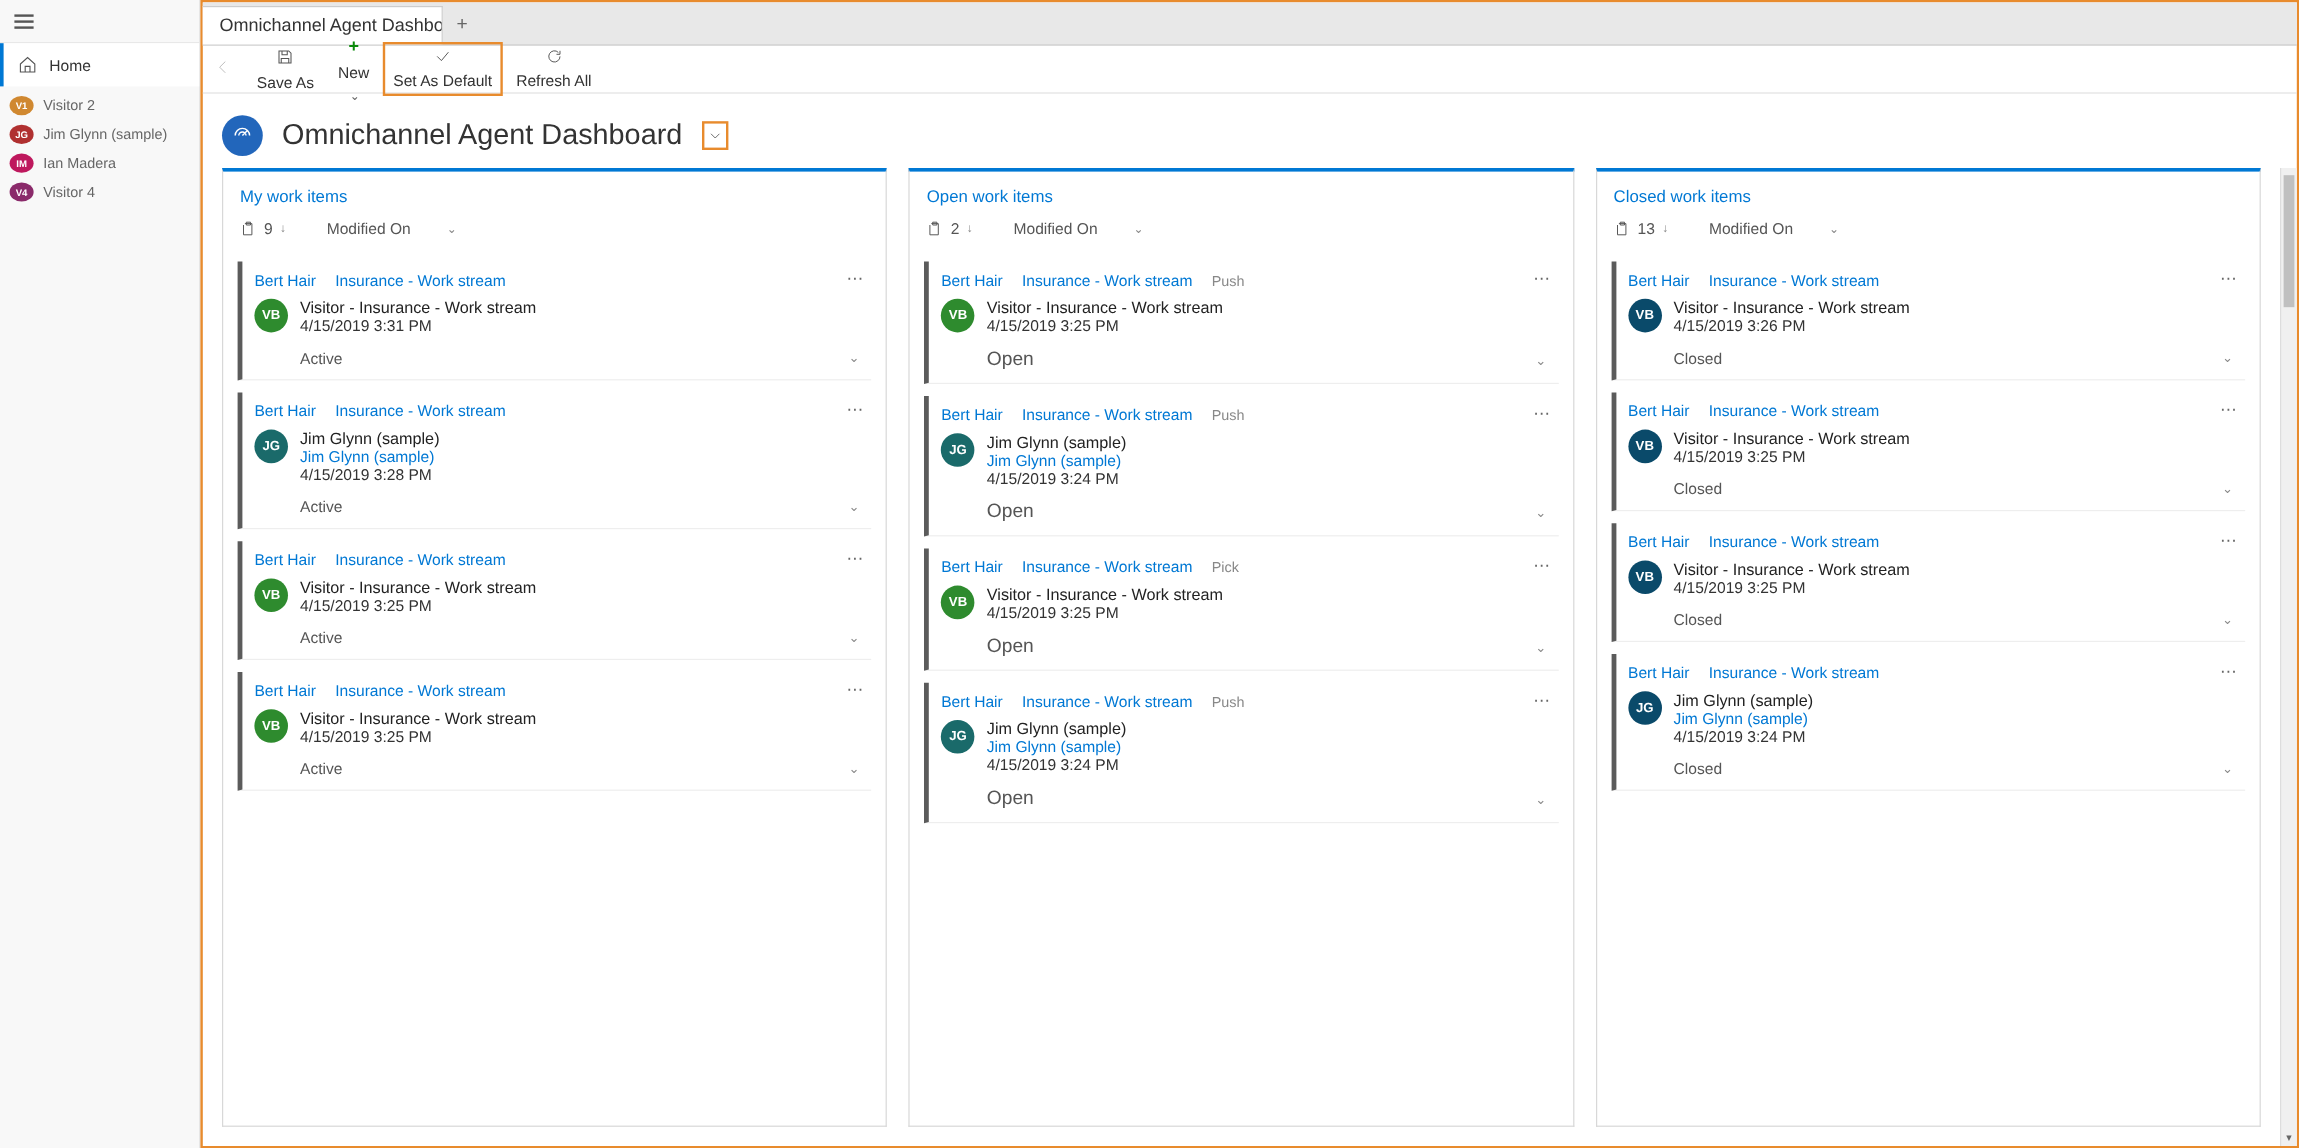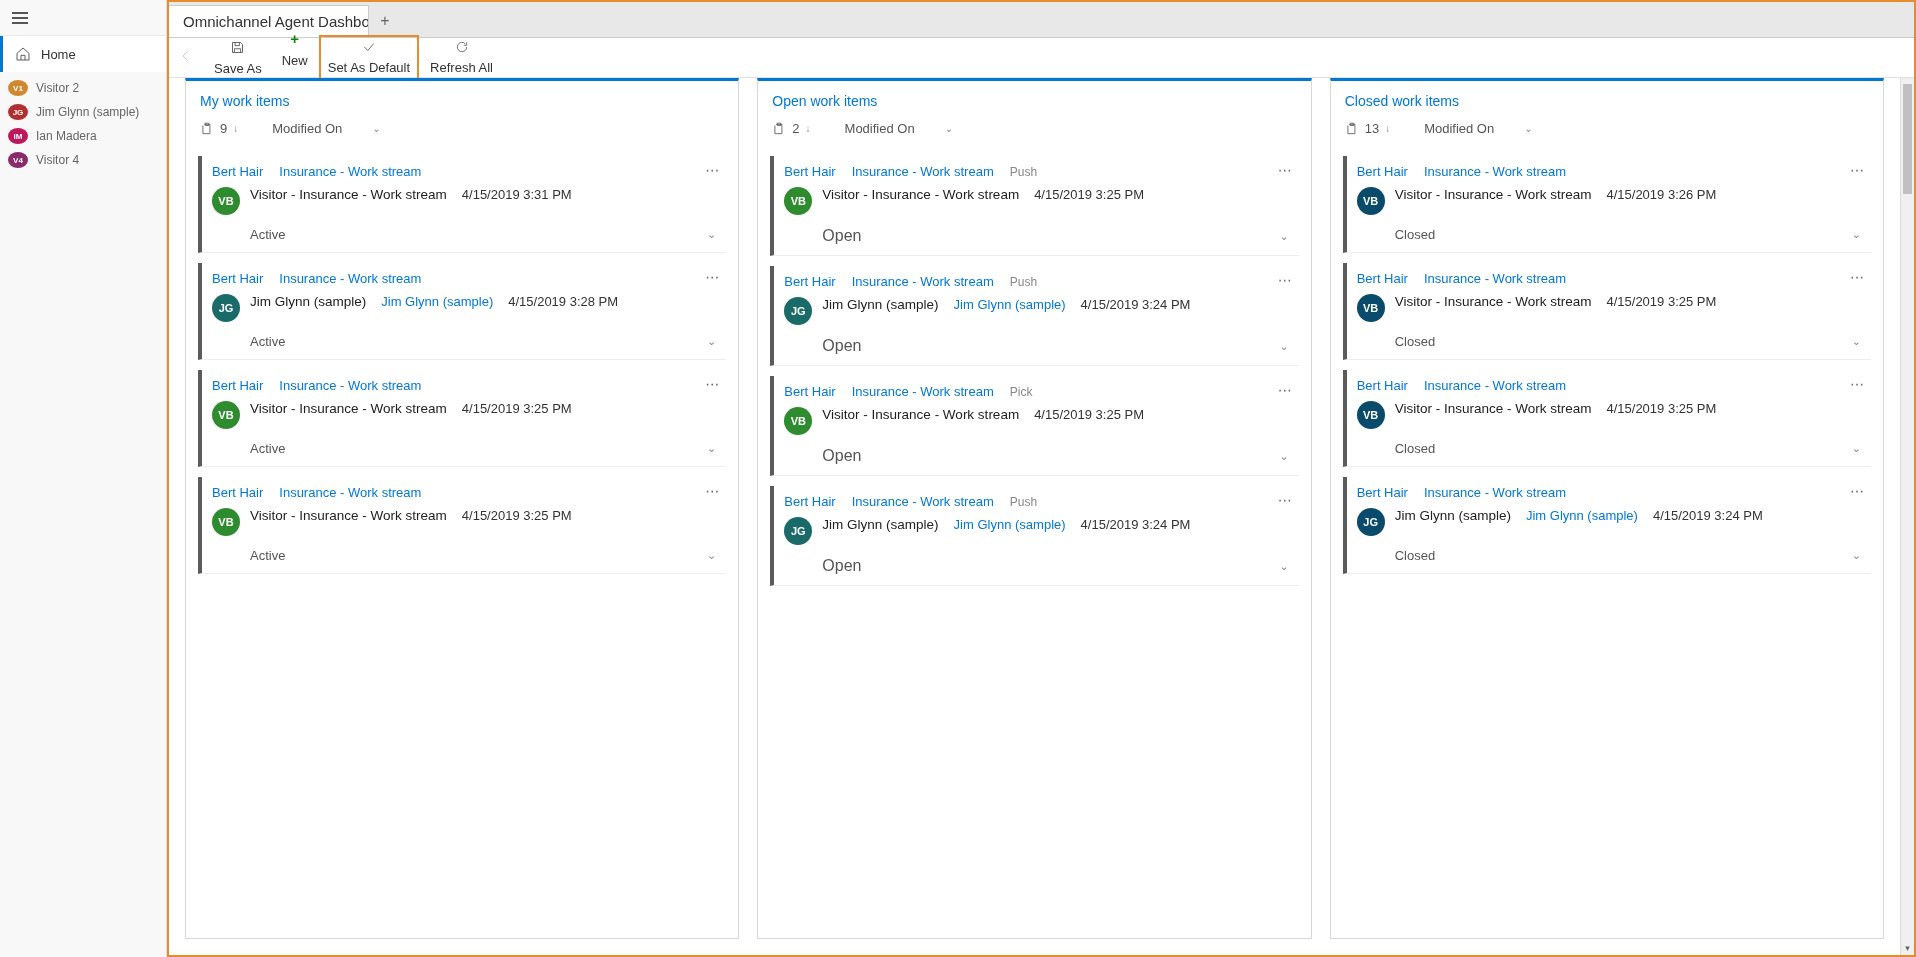--- a/index.html
+++ b/index.html
@@ -50,21 +50,21 @@
 .down-small { font-size: 10px; color: #888; }
 
 .card-list { flex: 1; overflow-y: auto; padding: 0 12px 10px; }
 .card { border-left: 4px solid #5b5b5b; padding: 8px 10px 0 10px; margin-top: 10px; background: #fff; border-bottom: 1px solid #eee; position: relative; }
 .card-top { display: flex; gap: 16px; align-items: center; font-size: 13px; }
 .card-top a { color: #0078d4; text-decoration: none; }
 .badge-txt { color: #888; font-size: 12px; }
 .more { position: absolute; top: 6px; right: 6px; color: #666; cursor: pointer; font-size: 14px; letter-spacing: 1px; }
 .card-body { display: flex; gap: 10px; align-items: flex-start; padding: 8px 0 6px; }
 .avatar { width: 28px; height: 28px; border-radius: 50%; color: #fff; display: flex; align-items: center; justify-content: center; font-size: 11px; font-weight: 600; flex-shrink: 0; }
-.card-lines { display: flex; flex-direction: row; gap: 15px; }
+.card-lines { display: flex; flex-direction: column; gap: 0; }
 .card-lines .title { color: #222; font-size: 13.5px; }
 .card-lines .link { color: #0078d4; font-size: 13px; cursor: pointer; }
 .card-lines .date { color: #333; font-size: 13px; }
 .card-status { display: flex; justify-content: space-between; align-items: center; padding: 6px 0 10px 38px; color: #555; cursor: pointer; }
 .card-status.big { font-size: 16px; color: #555; padding-left: 38px; }
 .card-status .exp { color: #888; font-size: 11px; }
 
 .right-scroll { width: 14px; background: #f0f0f0; border-left: 1px solid #ddd; position: relative; }
 .right-scroll .thumb { position: absolute; top: 6px; left: 2px; right: 2px; height: 110px; background: #c0c0c0; }
 .right-scroll .darr { position: absolute; bottom: 2px; left: 0; right: 0; text-align: center; font-size: 9px; color: #666; }
@@ -145,20 +145,33 @@
         <span>Set As Default</span>
       </div>
       <div class="tb-btn">
         <svg width="14" height="14" viewBox="0 0 24 24">
             <path class="icon-stroke" d="M20 12 A8 8 0 1 1 17.6 6.3 M20 4 V9 H15"></path>
           </svg>
         <span>Refresh All</span>
       </div>
     </div>
 
+    <div class="dash-header">
+      <div class="dash-badge">
+        <svg width="18" height="18" viewBox="0 0 24 24">
+            <path d="M4 12 A8 8 0 0 1 20 12 M8 12 A4 4 0 0 1 16 12 M12 12 L17 7" stroke="#fff" fill="none" stroke-width="1.6"></path>
+          </svg>
+      </div>
+      <div class="dash-title">Omnichannel Agent Dashboard</div>
+      <div class="dash-chev">
+        <svg width="12" height="12" viewBox="0 0 24 24">
+            <path class="icon-stroke" d="M5 9 L12 16 L19 9"></path>
+          </svg>
+      </div>
+    </div>
 
     <div class="wrap">
       <div class="columns" id="columns">
           <div class="col">
     <div class="col-header"><span class="col-title">My work items</span></div>
     <div class="col-sub">
       <span class="count">
         <svg class="smallicon" viewBox="0 0 24 24">
                   <path class="icon-stroke" d="M7 4 H17 V20 H5 V6 M9 2 H15 V6 H9 Z"></path>
                 </svg>

